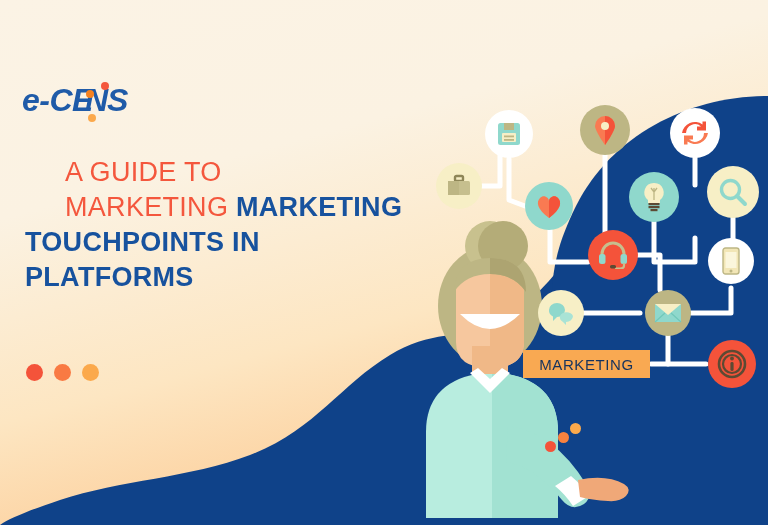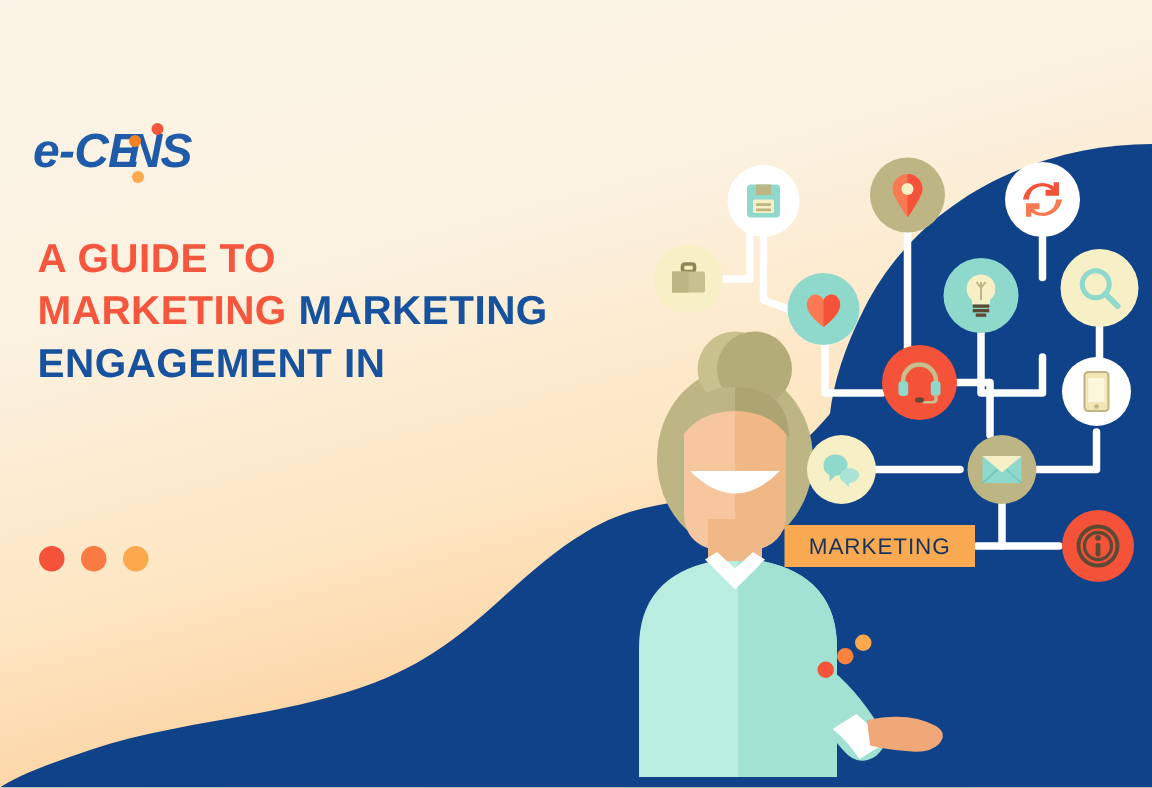--- a/index.html
+++ b/index.html
@@ -12,21 +12,21 @@
     position:relative;width:768px;height:525px;overflow:hidden;
     background:linear-gradient(165deg,#FBF3E5 0%,#FBF2E2 30%,#FDE6C2 58%,#FCCE9A 80%,#FCC082 100%);
   }
   
   .blob-wrap{position:absolute;inset:0;pointer-events:none;}
   
   #logo{position:absolute;left:22px;top:78px;height:46px;display:flex;align-items:center;}
   
   #headline{position:absolute;left:25px;top:155px;width:400px;}
   .hl-line{font-size:27px;line-height:35px;letter-spacing:0.3px;}
-  .hl-orange{color:#F4573D;font-weight:bold;}
+  .hl-orange{color:#F4573D;font-weight:normal;margin-left:40px;}
   .hl-blue{color:#17529E;font-weight:bold;}
   #dots{position:absolute;left:26px;top:364px;display:flex;gap:11px;}
   .dot{width:17px;height:17px;border-radius:50%;}
   
   .node{position:absolute;border-radius:50%;display:flex;align-items:center;justify-content:center;}
   .node svg{display:block;}
   
   #mk-tag{
     position:absolute;left:523px;top:350px;width:127px;height:28px;
     background:#F9A952;display:flex;align-items:center;justify-content:center;
@@ -65,21 +65,22 @@
   </div>
 
   <div id="headline">
     <div class="hl-line">
       <span class="hl-orange">A GUIDE TO</span>
     </div>
     <div class="hl-line">
       <span class="hl-orange">MARKETING</span>
       <span class="hl-blue">MARKETING</span>
     </div>
-    <div class="hl-line hl-blue">ENGAGEMENT IN</div>
+    <div class="hl-line hl-blue">TOUCHPOINTS IN</div>
+    <div class="hl-line hl-blue">PLATFORMS</div>
   </div>
 
   <div id="dots">
     <span class="dot" style="background:#F4533A"></span>
     <span class="dot" style="background:#F97A43"></span>
     <span class="dot" style="background:#FBA94C"></span>
   </div>
 
   <svg style="position:absolute;left:0;top:0;" width="768" height="525">
     <g fill="none" stroke="#FFFFFF" stroke-width="5" stroke-linecap="round" stroke-linejoin="round">

